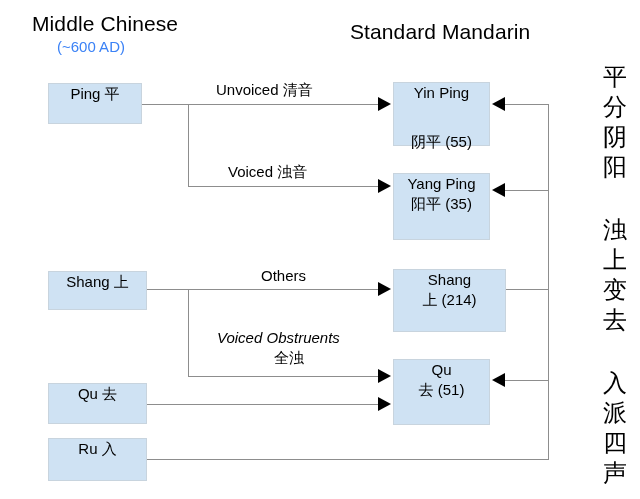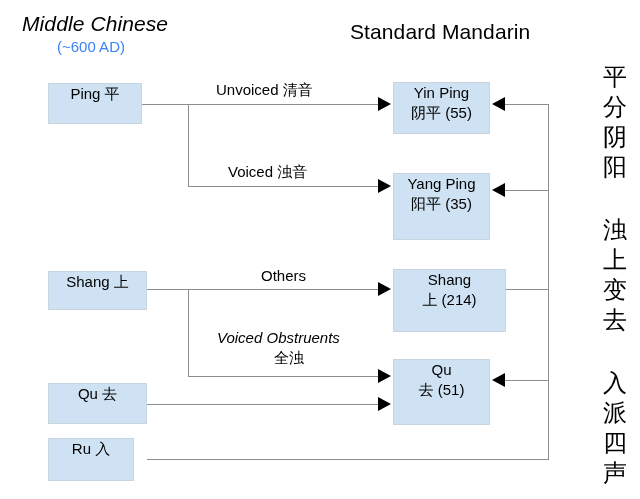--- a/index.html
+++ b/index.html
@@ -82,21 +82,21 @@
     line-height: 30px;
     color: #000;
   }
   .vcol span { display: block; }
 </style>
 </head>
 <body>
 
 <div id="stage">
 
-  <div class="hdr" style="left:22px; top:12px;font-style:italic;">Middle Chinese</div>
+  <div class="hdr" style="left:32px; top:12px;">Middle Chinese</div>
   <div class="hdr-sub" style="left:57px; top:38px;">(~600 AD)</div>
   <div class="hdr" style="left:350px; top:20px;">Standard Mandarin</div>
 
   <div class="ln lnh" style="left:142px; top:104px; width:46px;"></div>
   <div class="ln lnv" style="left:188px; top:104px; height:82px;"></div>
   <div class="ln lnh" style="left:188px; top:104px; width:190px;"></div>
   <div class="arrow-r" style="left:378px; top:97px;"></div>
   <div class="ln lnh" style="left:188px; top:186px; width:190px;"></div>
   <div class="arrow-r" style="left:378px; top:179px;"></div>
 
@@ -129,25 +129,25 @@
 
   <div class="node" style="left:48px; top:83px; width:94px; height:41px;">
     <span>Ping 平</span>
   </div>
   <div class="node" style="left:48px; top:271px; width:99px; height:39px;">
     <span>Shang 上</span>
   </div>
   <div class="node" style="left:48px; top:383px; width:99px; height:41px;">
     <span>Qu 去</span>
   </div>
-  <div class="node" style="left:48px; top:438px; width:86px; height:43px;">
+  <div class="node" style="left:48px; top:438px; width:99px; height:43px;">
     <span>Ru 入</span>
   </div>
 
-  <div class="node" style="left:393px; top:82px; width:97px; height:52px;">
+  <div class="node" style="left:393px; top:82px; width:97px; height:64px;gap:29px;">
     <span class="l2">Yin Ping</span>
     <span class="l2">阴平 (55)</span>
   </div>
   <div class="node" style="left:393px; top:173px; width:97px; height:67px;">
     <span class="l2">Yang Ping</span>
     <span class="l2">阳平 (35)</span>
   </div>
   <div class="node" style="left:393px; top:269px; width:113px; height:63px;">
     <span class="l2">Shang</span>
     <span class="l2">上 (214)</span>

